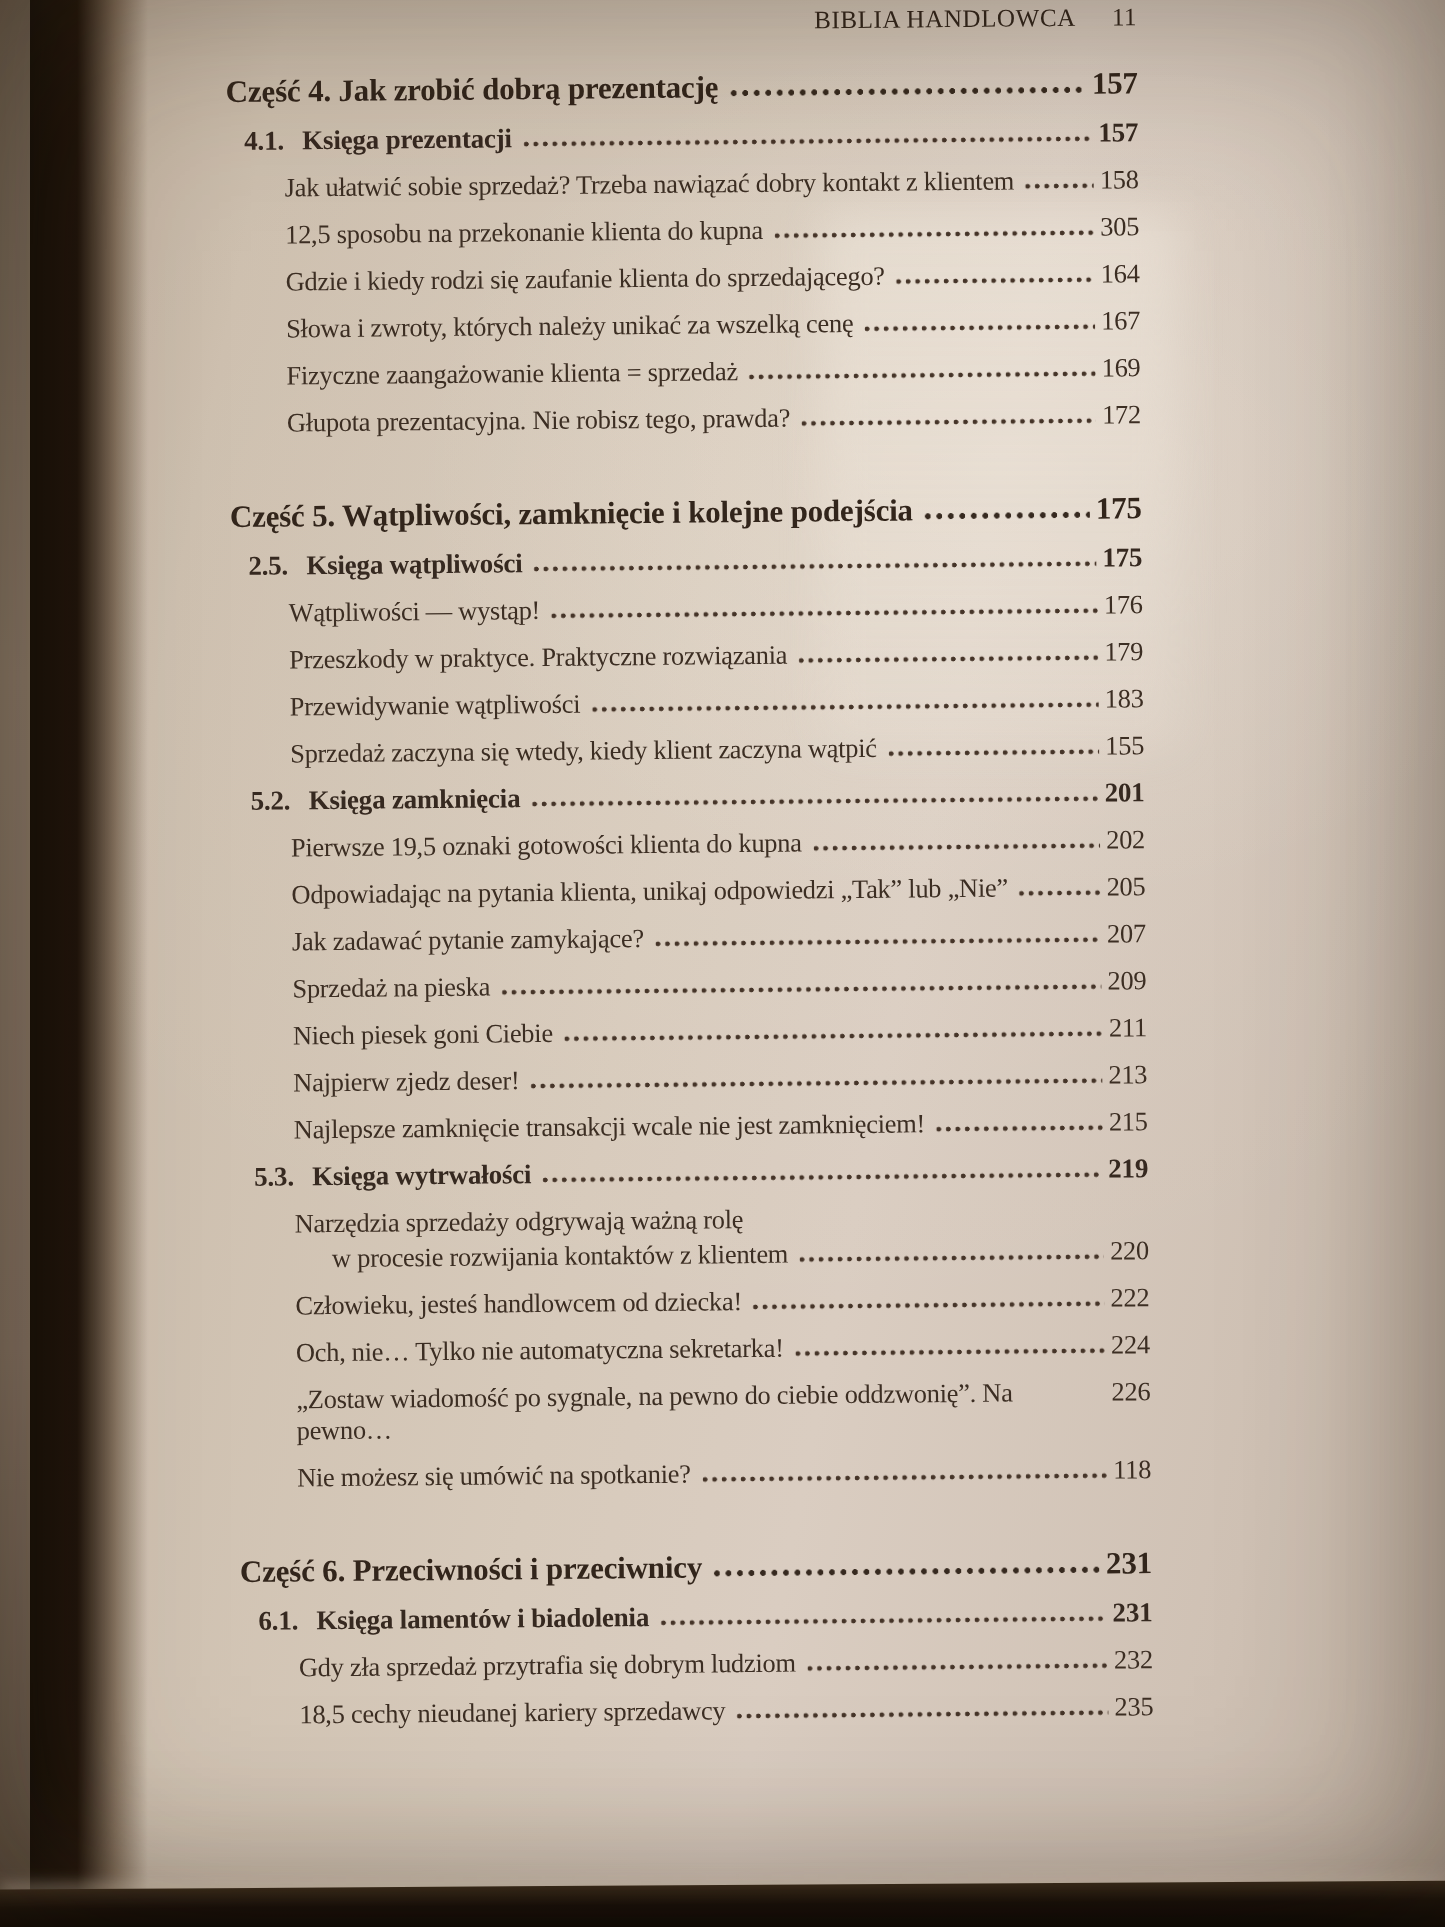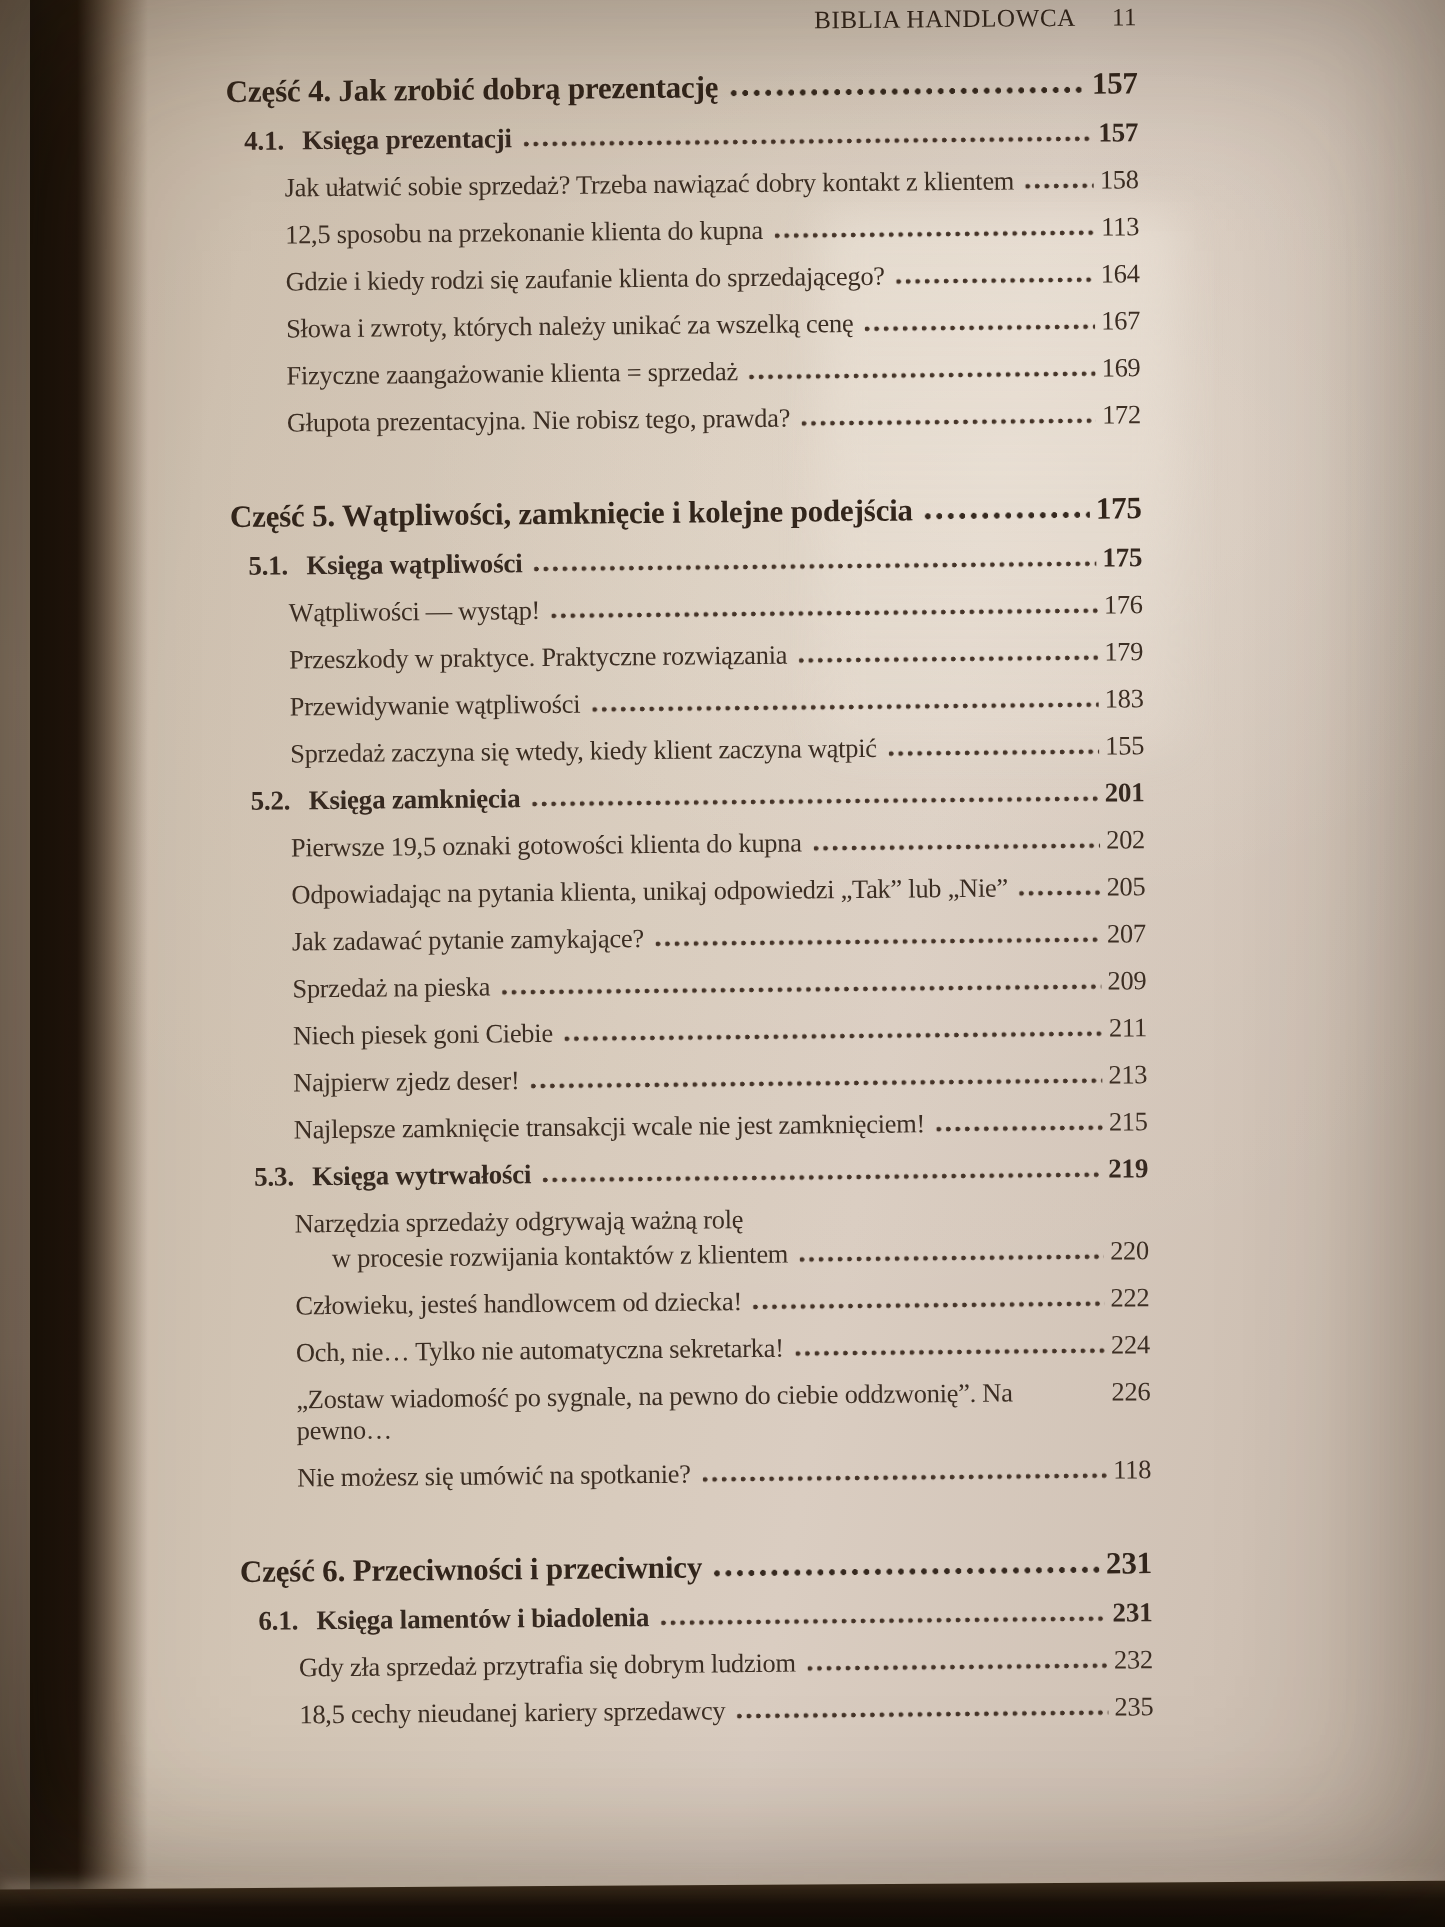--- a/index.html
+++ b/index.html
@@ -79,21 +79,21 @@
     </div>
 
     <div class="row ent">
       <span>Jak ułatwić sobie sprzedaż? Trzeba nawiązać dobry kontakt z klientem</span>
       <span class="dots"></span>
       <span class="pg">158</span>
     </div>
     <div class="row ent">
       <span>12,5 sposobu na przekonanie klienta do kupna</span>
       <span class="dots"></span>
-      <span class="pg">113</span>
+      <span class="pg">305</span>
     </div>
     <div class="row ent">
       <span>Gdzie i kiedy rodzi się zaufanie klienta do sprzedającego?</span>
       <span class="dots"></span>
       <span class="pg">164</span>
     </div>
     <div class="row ent">
       <span>Słowa i zwroty, których należy unikać za wszelką cenę</span>
       <span class="dots"></span>
       <span class="pg">167</span>
@@ -109,21 +109,21 @@
       <span class="pg">172</span>
     </div>
 
     <div class="row part mt-lg">
       <span>Część 5. Wątpliwości, zamknięcie i kolejne podejścia</span>
       <span class="dots"></span>
       <span class="pg">175</span>
     </div>
 
     <div class="row sec">
-      <span class="sec-num">5.1.</span>
+      <span class="sec-num">2.5.</span>
       <span>Księga wątpliwości</span>
       <span class="dots"></span>
       <span class="pg">175</span>
     </div>
     <div class="row ent">
       <span>Wątpliwości — wystąp!</span>
       <span class="dots"></span>
       <span class="pg">176</span>
     </div>
     <div class="row ent">

